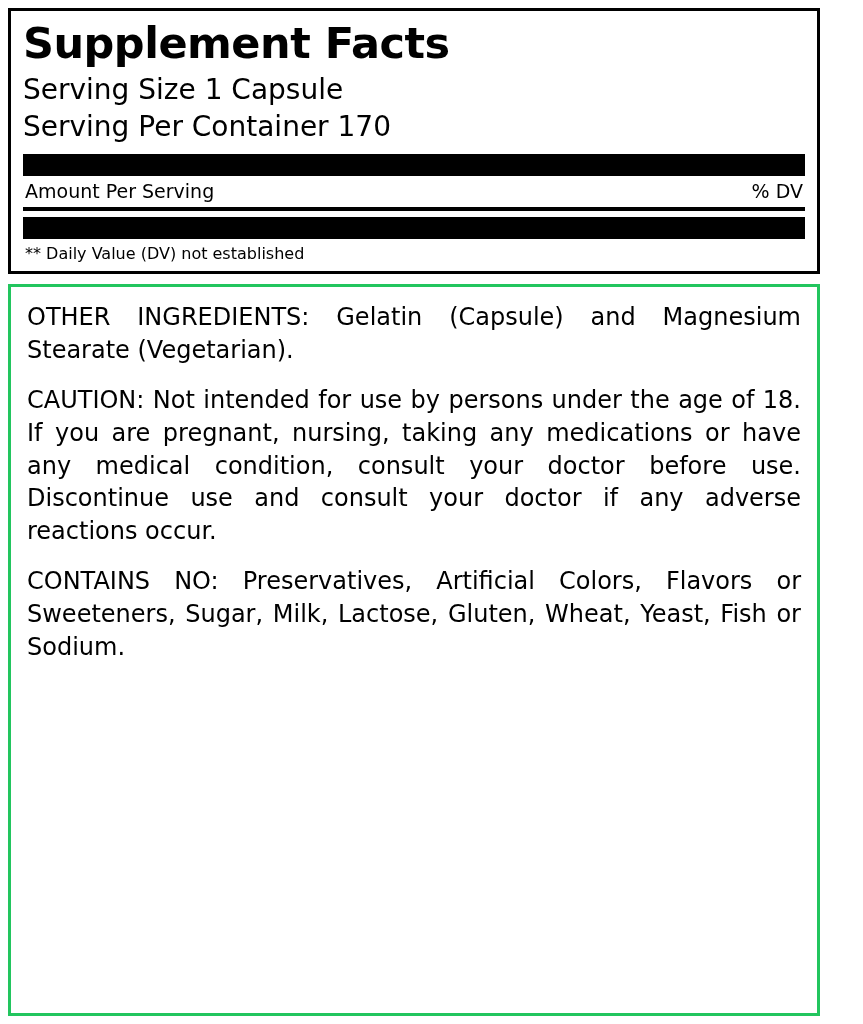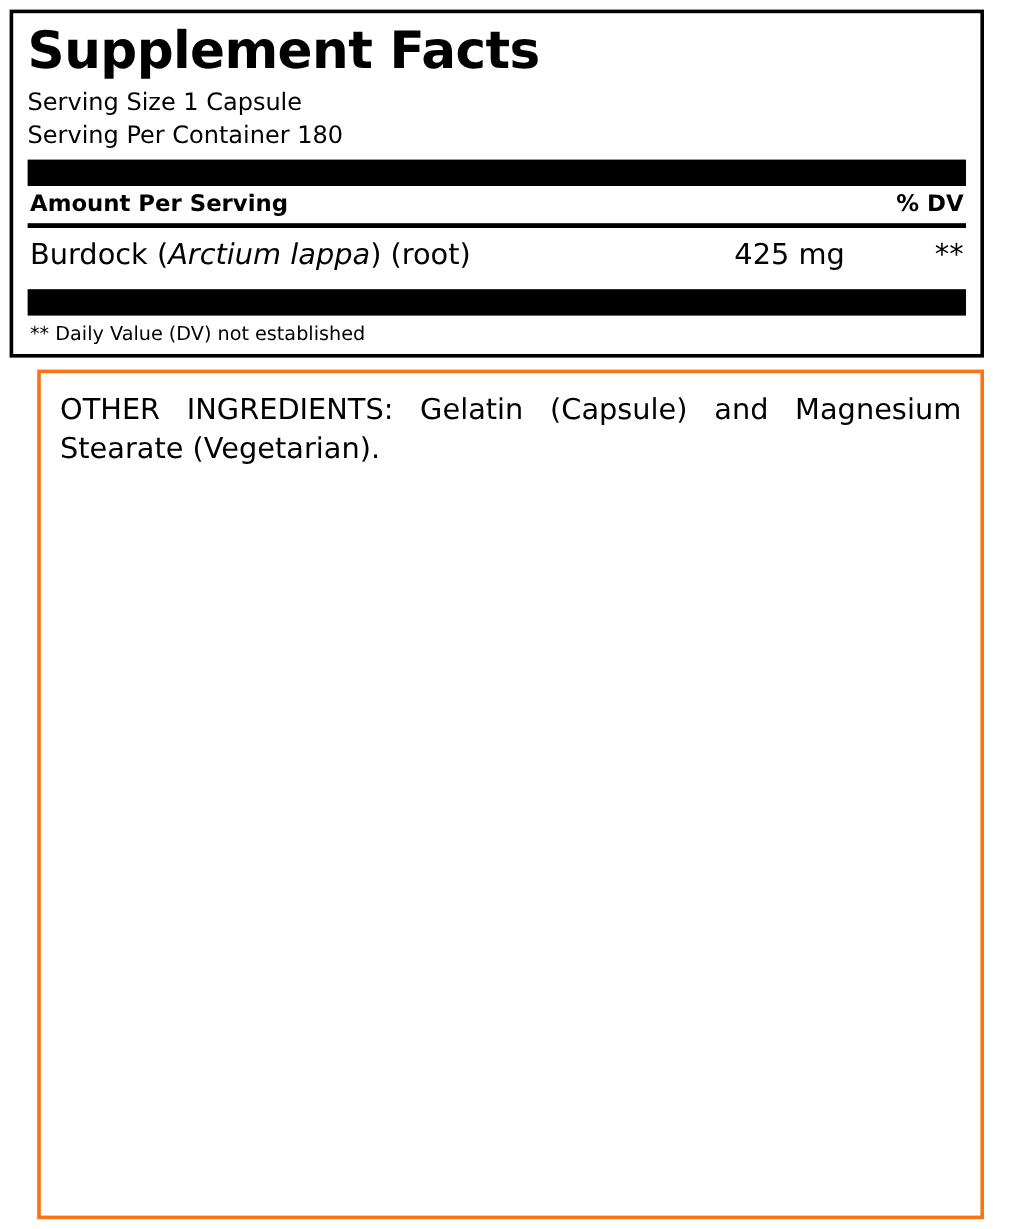--- a/index.html
+++ b/index.html
@@ -34,21 +34,21 @@
 
   .facts-title {
     font-size: 43px;
     font-weight: bold;
     line-height: 1.05;
     letter-spacing: -0.5px;
     margin: 2px 0 6px 0;
   }
 
   .serving-line {
-    font-size: 20px;
+    font-size: 28px;
     line-height: 1.32;
   }
 
   .rule-thick {
     height: 22px;
     background: #000;
     margin-top: 8px;
   }
   .rule-thin {
     height: 4px;
@@ -58,21 +58,21 @@
     height: 22px;
     background: #000;
     margin-top: 6px;
   }
 
   .amount-row {
     display: flex;
     justify-content: space-between;
     align-items: baseline;
     font-size: 19px;
-    font-weight: bold;
+    font-weight: normal;
     padding: 4px 2px 5px 2px;
   }
 
   .ingredient-row {
     display: flex;
     align-items: baseline;
     font-size: 24px;
     padding: 8px 2px 9px 2px;
   }
   .ing-name { flex: 1 1 auto; }
@@ -88,62 +88,58 @@
     white-space: nowrap;
   }
 
   .footnote {
     font-size: 16px;
     padding: 5px 2px 2px 2px;
   }
 
   
   .info-panel {
-    border: 3px solid #f97316;
+    border: 3px solid #22c55e;
     box-sizing: border-box;
     padding: 14px 16px 16px 16px;
     flex: 1 1 auto;
-    margin-left: 23px;
   }
 
   .para {
     font-size: 24px;
     line-height: 1.36;
     text-align: justify;
     margin: 0 0 18px 0;
   }
   .para:last-child { margin-bottom: 0; }
 </style>
 </head>
 <body>
 
 <div class="page">
 
   <div class="facts-panel">
     <div class="facts-title">Supplement Facts</div>
     <div class="serving-line">Serving Size 1 Capsule</div>
-    <div class="serving-line">Serving Per Container 180</div>
+    <div class="serving-line">Serving Per Container 170</div>
 
     <div class="rule-thick"></div>
 
     <div class="amount-row">
       <span>Amount Per Serving</span>
       <span>% DV</span>
     </div>
 
     <div class="rule-thin"></div>
 
-    <div class="ingredient-row">
-      <span class="ing-name"><span>Burdock (</span><i>Arctium lappa</i><span>) (root)</span></span>
-      <span class="ing-amount">425 mg</span>
-      <span class="ing-dv">**</span>
-    </div>
 
     <div class="rule-bottom"></div>
 
     <div class="footnote">** Daily Value (DV) not established</div>
   </div>
 
   <div class="info-panel">
     <p class="para">OTHER INGREDIENTS: Gelatin (Capsule) and Magnesium Stearate (Vegetarian).</p>
+    <p class="para">CAUTION: Not intended for use by persons under the age of 18. If you are pregnant, nursing, taking any medications or have any medical condition, consult your doctor before use. Discontinue use and consult your doctor if any adverse reactions occur.</p>
+    <p class="para">CONTAINS NO: Preservatives, Artificial Colors, Flavors or Sweeteners, Sugar, Milk, Lactose, Gluten, Wheat, Yeast, Fish or Sodium.</p>
   </div>
 
 </div>
 
 </body></html>

